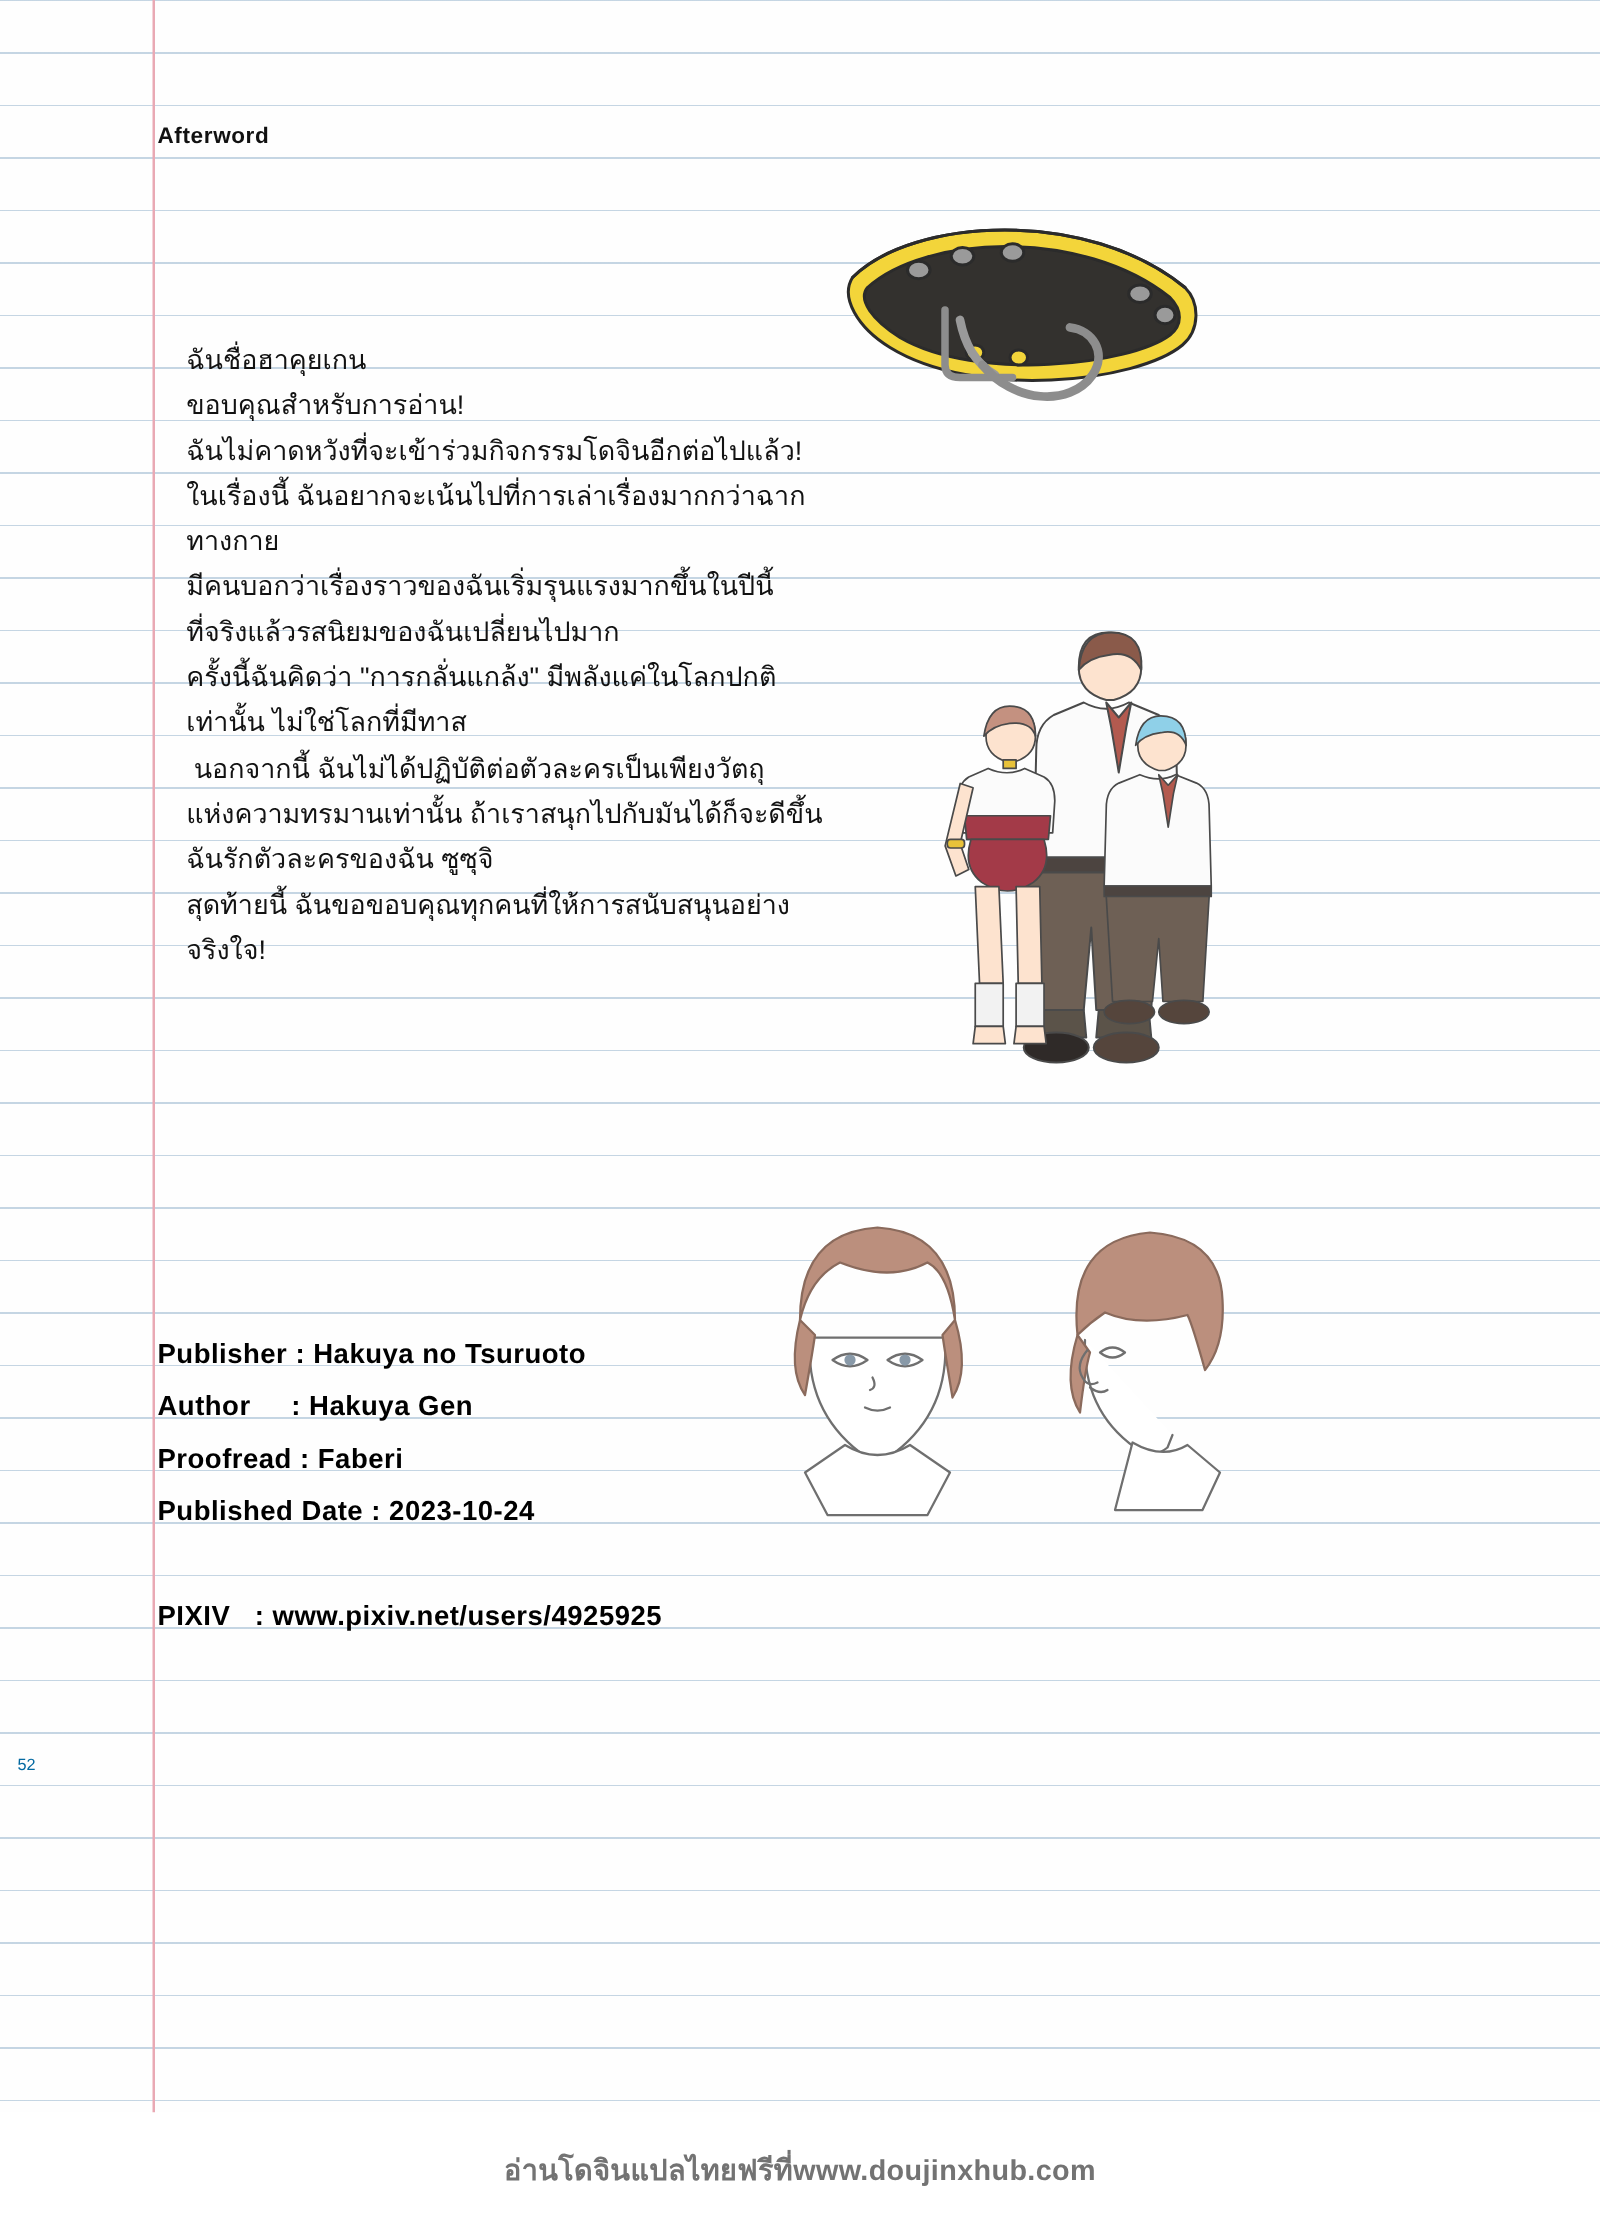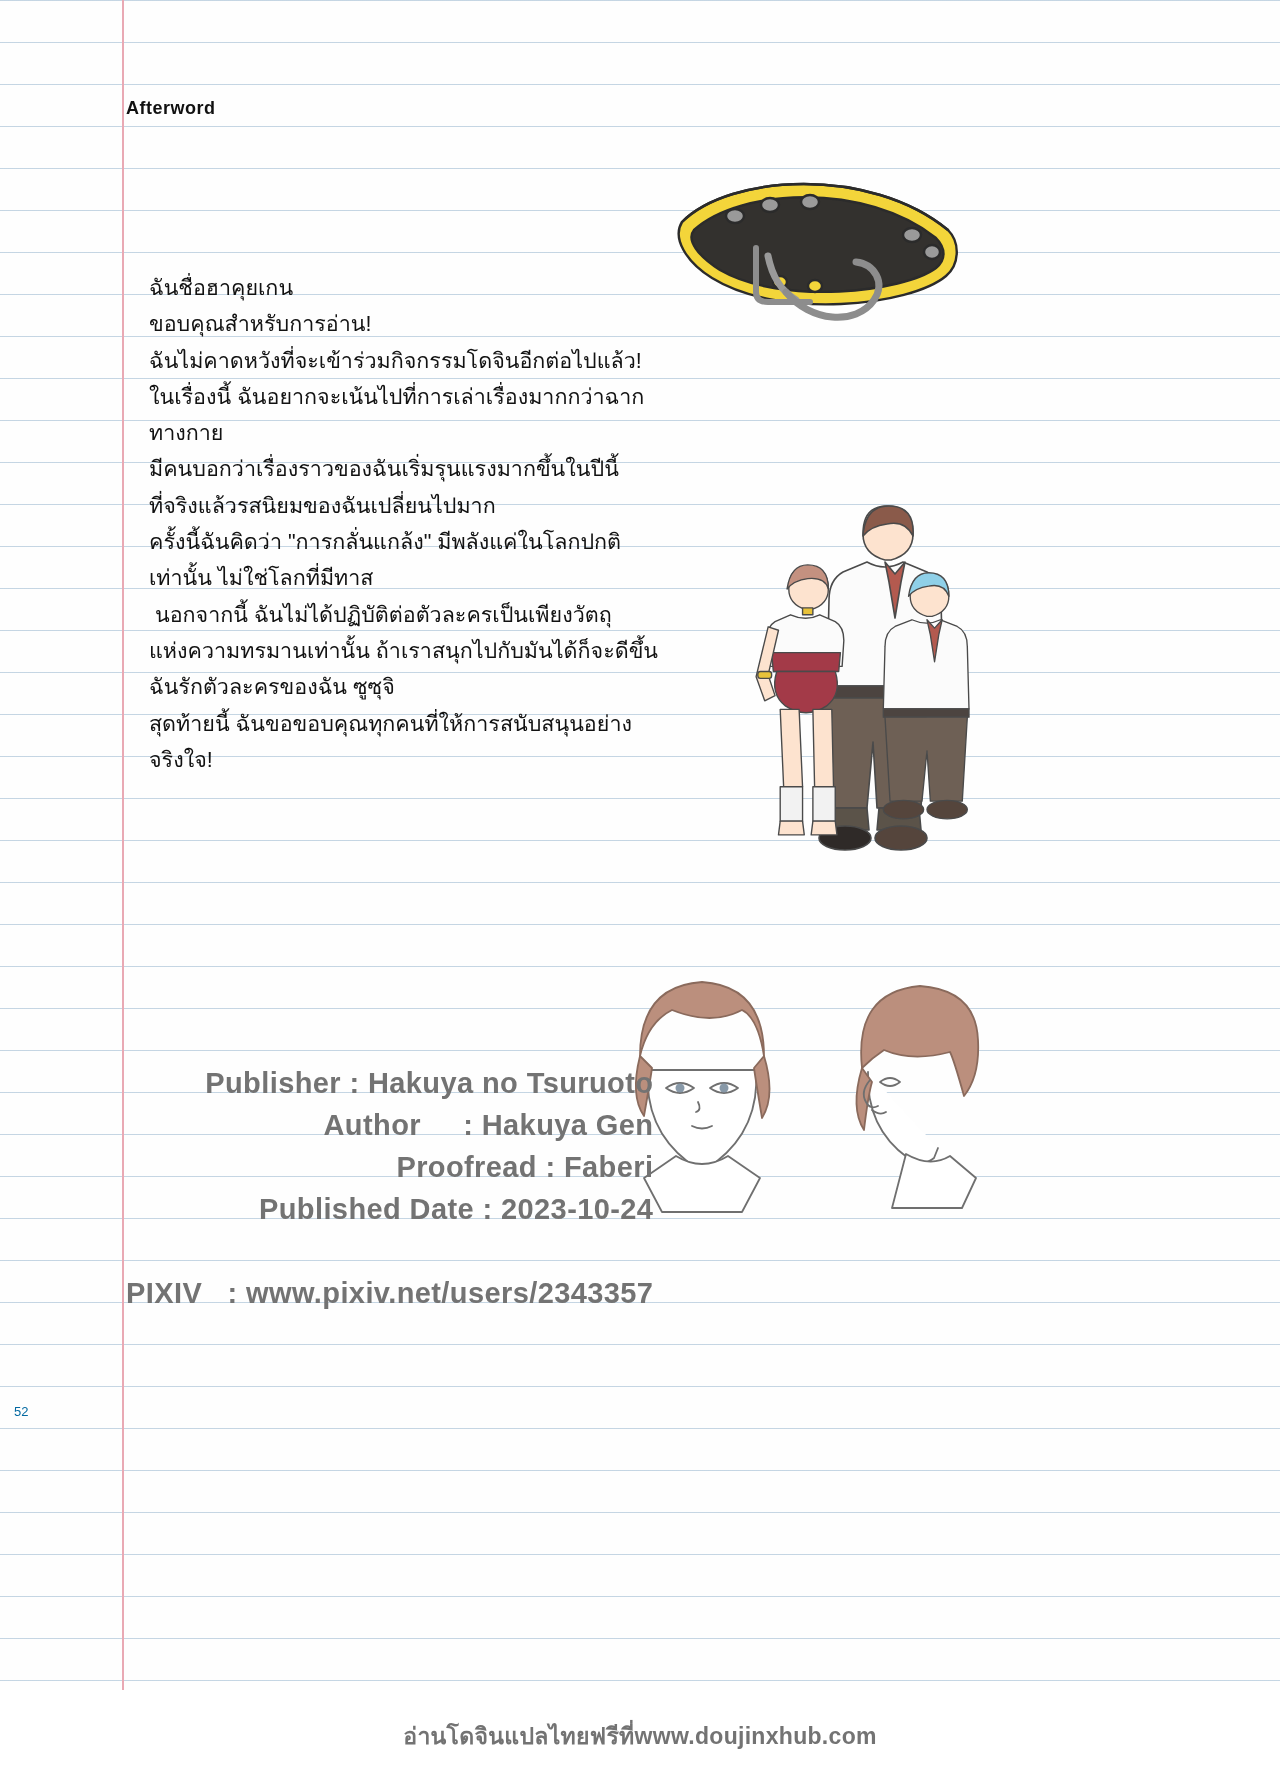--- a/index.html
+++ b/index.html
@@ -73,25 +73,24 @@
     line-height: 36.3px;
     color: #121212;
     white-space: pre-wrap;
     margin-left: 23px;
   }
 
   .credits {
     position: absolute;
     left: 126px;
     top: 1062px;
-    font-size: 29px;
+    font-size: 22px;
     font-weight: bold;
-    color: #737373;
+    color: #000000;
     line-height: 42px;
-    text-align: right;
   }
   .credits .row {
     white-space: pre;
     letter-spacing: 0.4px;
   }
   .credits .gap {
     height: 42px;
   }
 
   .page-number {
@@ -250,20 +249,20 @@
       </g>
     </svg>
   </div>
 
   <div class="credits">
     <div class="row">Publisher : Hakuya no Tsuruoto</div>
     <div class="row">Author     : Hakuya Gen</div>
     <div class="row">Proofread : Faberi</div>
     <div class="row">Published Date : 2023-10-24</div>
     <div class="gap"></div>
-    <div class="row">PIXIV   : www.pixiv.net/users/2343357</div>
+    <div class="row">PIXIV   : www.pixiv.net/users/4925925</div>
   </div>
 
   <div class="page-number">52</div>
 
   <div class="footer-credit">อ่านโดจินแปลไทยฟรีที่www.doujinxhub.com</div>
 
 </div>
 
 </body></html>

